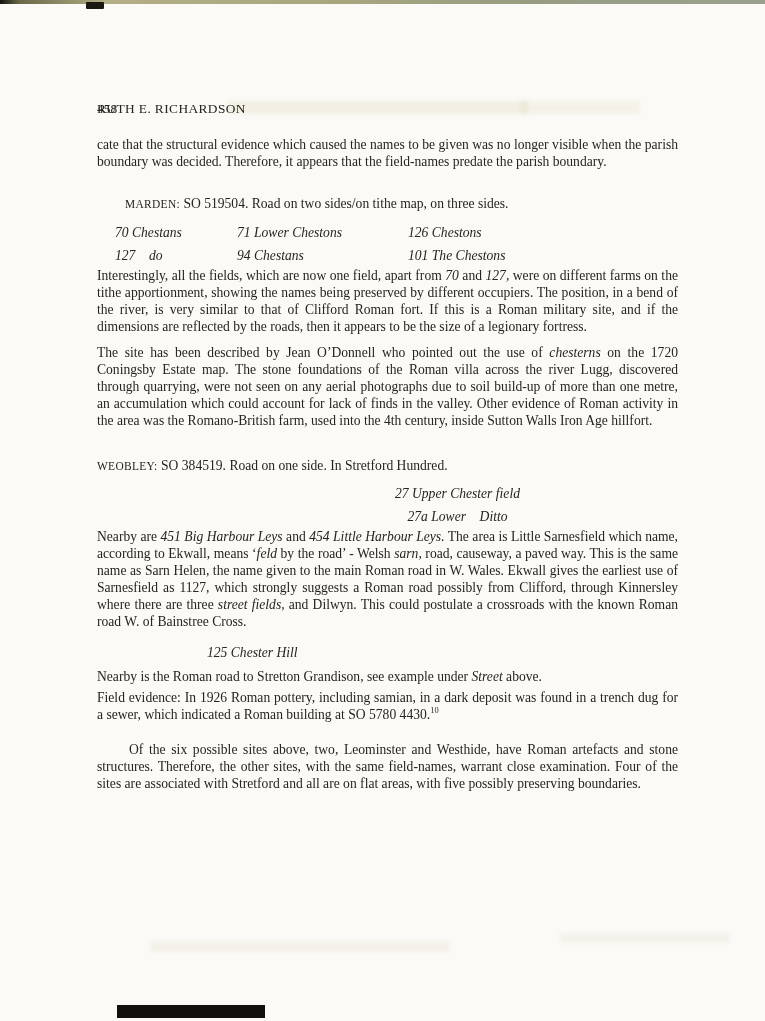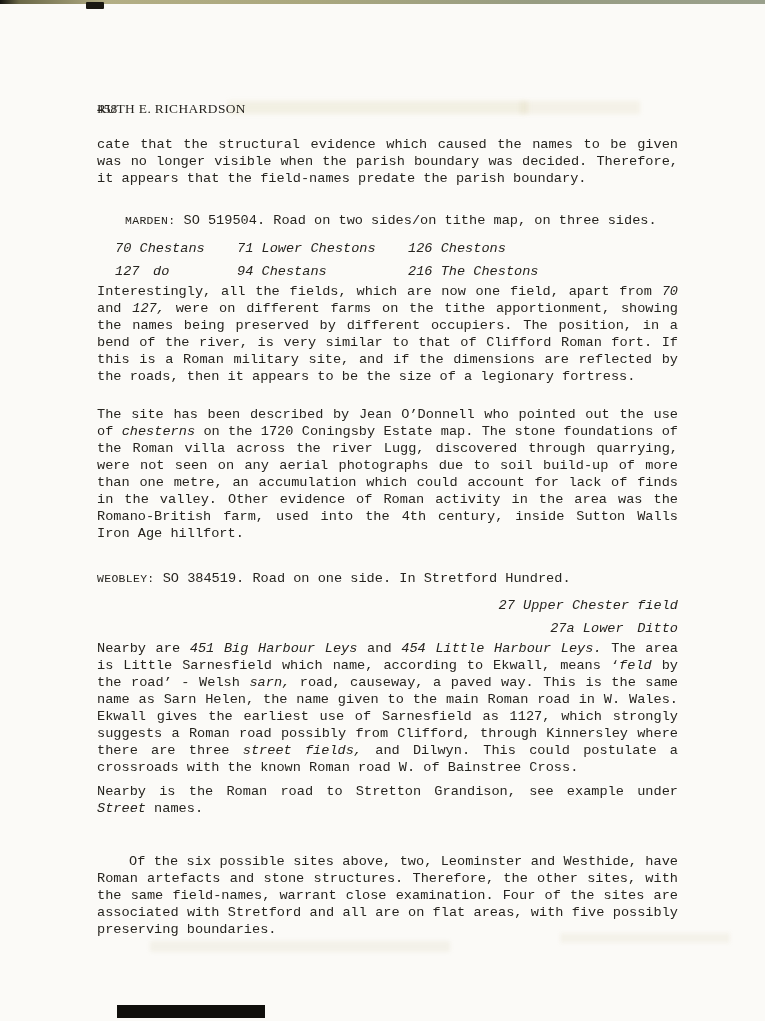--- a/index.html
+++ b/index.html
@@ -35,48 +35,47 @@
     position:absolute;top:100px;left:97px;width:581px;
     font-size:13.4px;line-height:17px;
   }
   .pagenum{position:absolute;left:0;top:0;}
   .runhead{display:block;letter-spacing:0.4px;}
 
   .body-col{
     position:absolute;top:136px;left:97px;width:581px;
     font-size:13.6px;line-height:17px;
     text-align:justify;
-    font-family:Liberation Mono, monospace;
   }
   .para{margin:0;}
   .it{font-style:italic;}
   .sc{font-size:0.84em;letter-spacing:0.03em;}
   .sup{font-size:0.62em;vertical-align:super;line-height:0;}
 
   .m-heading{margin-top:25px;margin-left:28px;}
   .field-table{margin-top:8px;}
   .frow{
     display:grid;
     grid-template-columns:122px 171px 152px auto;
     padding-left:18px;
     line-height:23px;
     font-style:italic;
   }
   .fcell{white-space:pre-wrap;}
   .p-interestingly{margin-top:0;}
-  .p-site{margin-top:21px;}
+  .p-site{margin-top:9px;}
   .w-heading{margin-top:28px;}
   .w-fields{margin-top:7px;line-height:23px;}
-  .w-line{padding-left:140px;font-style:italic;text-align:right;}
+  .w-line{padding-left:140px;font-style:italic;text-align:center;}
   .p-nearby-are{margin-top:0;}
   .wh-heading{margin-top:30px;}
   .line-125{margin-top:14px;padding-left:110px;font-style:italic;text-align:left;}
   .p-nearby-road{margin-top:7px;}
   .p-field-evidence{margin-top:4px;}
-  .p-conclusion{margin-top:36px;text-indent:32px;}
+  .p-conclusion{margin-top:18px;text-indent:32px;}
 </style>
 </head>
 <body>
 
 <div class="scan-edge-top"></div>
 <div class="scan-tab-top"></div>
 <div class="ghost g1"></div>
 <div class="ghost g2"></div>
 <div class="ghost g3"></div>
 <div class="ghost g4"></div>
@@ -95,39 +94,41 @@
   <div class="field-table">
     <div class="frow">
       <span class="fcell">70 Chestans</span>
       <span class="fcell">71 Lower Chestons</span>
       <span class="fcell">126 Chestons</span>
       <span class="fcell"></span>
     </div>
     <div class="frow">
       <span class="fcell">127  do</span>
       <span class="fcell">94 Chestans</span>
-      <span class="fcell">216 The Chestons</span>
+      <span class="fcell">101 The Chestons</span>
     </div>
   </div>
 
   <p class="para p-interestingly"><span>Interestingly, all the fields, which are now one field, apart from </span><span class="it">70</span><span> and </span><span class="it">127,</span><span> were on different farms on the tithe apportionment, showing the names being preserved by different occupiers. The position, in a bend of the river, is very similar to that of Clifford Roman fort. If this is a Roman military site, and if the dimensions are reflected by the roads, then it appears to be the size of a legionary fortress.</span></p>
 
   <p class="para p-site"><span>The site has been described by Jean O’Donnell who pointed out the use of </span><span class="it">chesterns</span><span> on the 1720 Coningsby Estate map. The stone foundations of the Roman villa across the river Lugg, discovered through quarrying, were not seen on any aerial photographs due to soil build-up of more than one metre, an accumulation which could account for lack of finds in the valley. Other evidence of Roman activity in the area was the Romano-British farm, used into the 4th century, inside Sutton Walls Iron Age hillfort.</span></p>
 
   <p class="para w-heading"><span class="sc">WEOBLEY:</span><span> SO 384519. Road on one side. In Stretford Hundred.</span></p>
 
   <div class="w-fields">
     <div class="w-line"><span class="it">27 Upper Chester field</span></div>
     <div class="w-line"><span class="it">27a Lower  Ditto</span></div>
   </div>
 
   <p class="para p-nearby-are"><span>Nearby are </span><span class="it">451 Big Harbour Leys</span><span> and </span><span class="it">454 Little Harbour Leys.</span><span> The area is Little Sarnesfield which name, according to Ekwall, means ‘</span><span class="it">feld</span><span> by the road’ - Welsh </span><span class="it">sarn,</span><span> road, causeway, a paved way. This is the same name as Sarn Helen, the name given to the main Roman road in W. Wales. Ekwall gives the earliest use of Sarnesfield as 1127, which strongly suggests a Roman road possibly from Clifford, through Kinnersley where there are three </span><span class="it">street fields,</span><span> and Dilwyn. This could postulate a crossroads with the known Roman road W. of Bainstree Cross.</span></p>
 
 
+  <div class="line-125"><span class="it">125 Chester Hill</span></div>
 
-  <p class="para p-nearby-road"><span>Nearby is the Roman road to Stretton Grandison, see example under </span><span class="it">Street</span><span> names.</span></p>
+  <p class="para p-nearby-road"><span>Nearby is the Roman road to Stretton Grandison, see example under </span><span class="it">Street</span><span> above.</span></p>
 
+  <p class="para p-field-evidence"><span>Field evidence: In 1926 Roman pottery, including samian, in a dark deposit was found in a trench dug for a sewer, which indicated a Roman building at SO 5780 4430.</span><span class="sup">10</span></p>
 
   <p class="para p-conclusion"><span>Of the six possible sites above, two, Leominster and Westhide, have Roman artefacts and stone structures. Therefore, the other sites, with the same field-names, warrant close examination. Four of the sites are associated with Stretford and all are on flat areas, with five possibly preserving boundaries.</span></p>
 
 </div>
 
 <div class="scan-bar-bottom"></div>
 
 </body></html>

